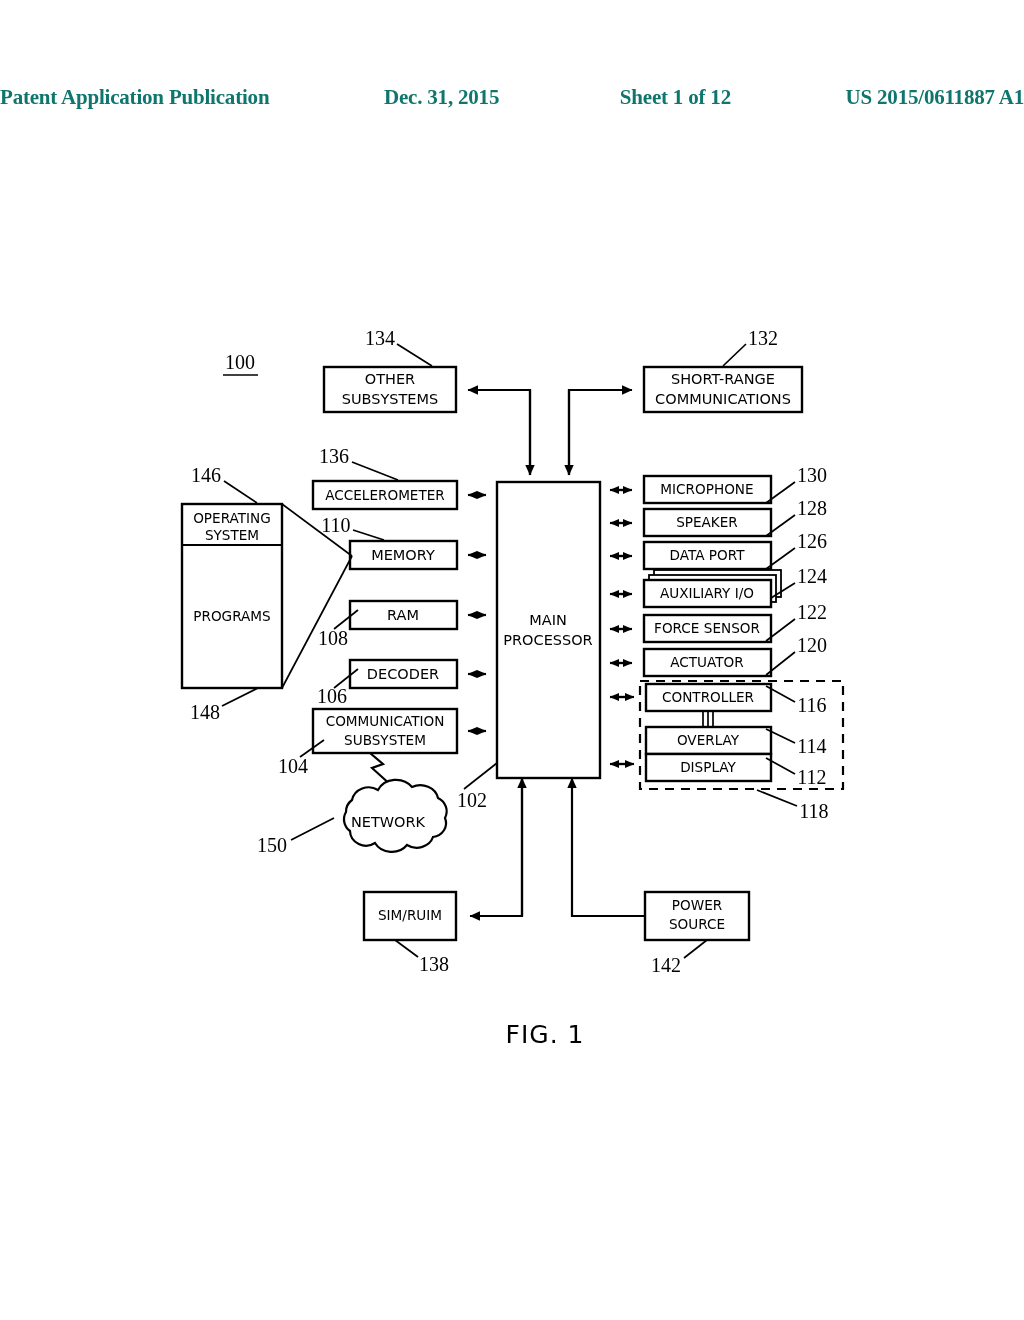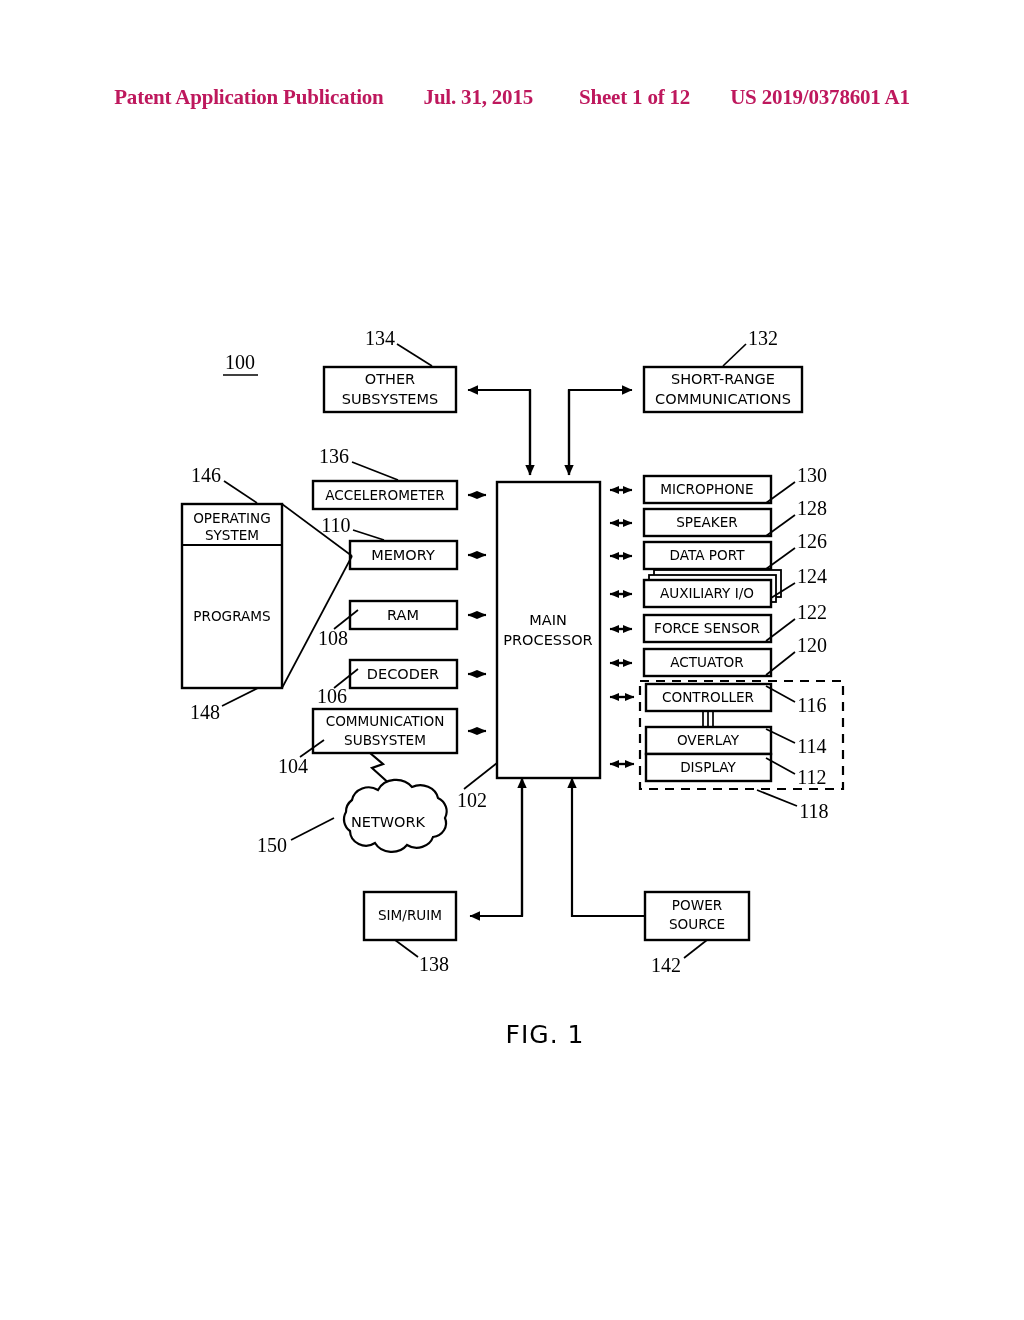--- a/index.html
+++ b/index.html
@@ -10,23 +10,23 @@
     position:relative;
     overflow:hidden;
   }
   .page{position:absolute;inset:0;}
   .hdr{
     position:absolute;
     top:85px;left:0;width:1024px;
     font-family:"Liberation Serif", serif;
     font-weight:bold;
     font-size:21px;
-    color:#be185d;
+    color:#0f766e;
     display:flex;
-    justify-content:center;
+    justify-content:space-between;
     align-items:baseline;
     letter-spacing:-0.2px;
   }
   .hdr .h1{margin-right:40px;}
   .hdr .h2{margin-right:10px;}
   .hdr .h3{margin-right:40px;margin-left:36px;}
   .hdr .h4{}
   svg{position:absolute;top:0;left:0;}
   .bxtxt{
     font-family:"DejaVu Sans", sans-serif;
@@ -58,23 +58,23 @@
   .dash{fill:none;stroke:#000000;stroke-width:2.2;stroke-dasharray:9 7;}
   .cloud{fill:#ffffff;stroke:#000000;stroke-width:2.2;}
 </style>
 </head>
 <body>
 
 <div class="page">
 
   <div class="hdr">
     <span class="h1">Patent Application Publication</span>
-    <span class="h2">Jul. 31, 2015</span>
+    <span class="h2">Dec. 31, 2015</span>
     <span class="h3">Sheet 1 of 12</span>
-    <span class="h4">US 2019/0378601 A1</span>
+    <span class="h4">US 2015/0611887 A1</span>
   </div>
 
   <svg width="1024" height="1320" viewBox="0 0 1024 1320">
 
     <defs>
       <marker id="ah" markerWidth="11" markerHeight="11" refX="10" refY="5.5" orient="auto" markerUnits="userSpaceOnUse">
         <path d="M0,0.8 L10.5,5.5 L0,10.2 z" fill="#000"></path>
       </marker>
       <marker id="ahs" markerWidth="10" markerHeight="10" refX="9.2" refY="5" orient="auto" markerUnits="userSpaceOnUse">
         <path d="M0,0.8 L9.6,5 L0,9.2 z" fill="#000"></path>

